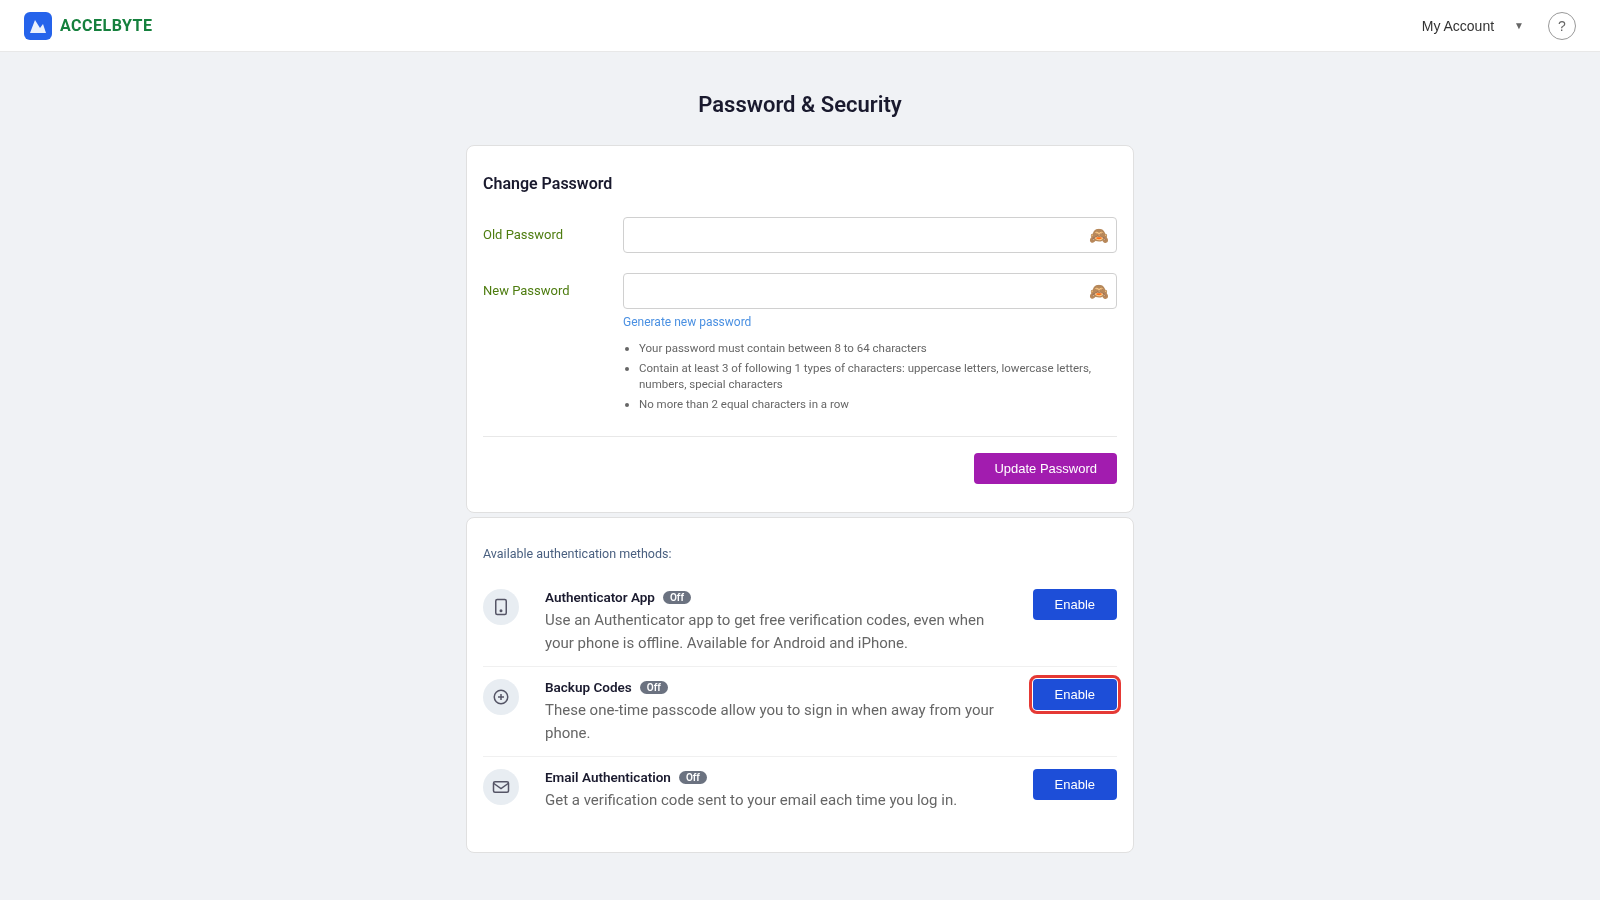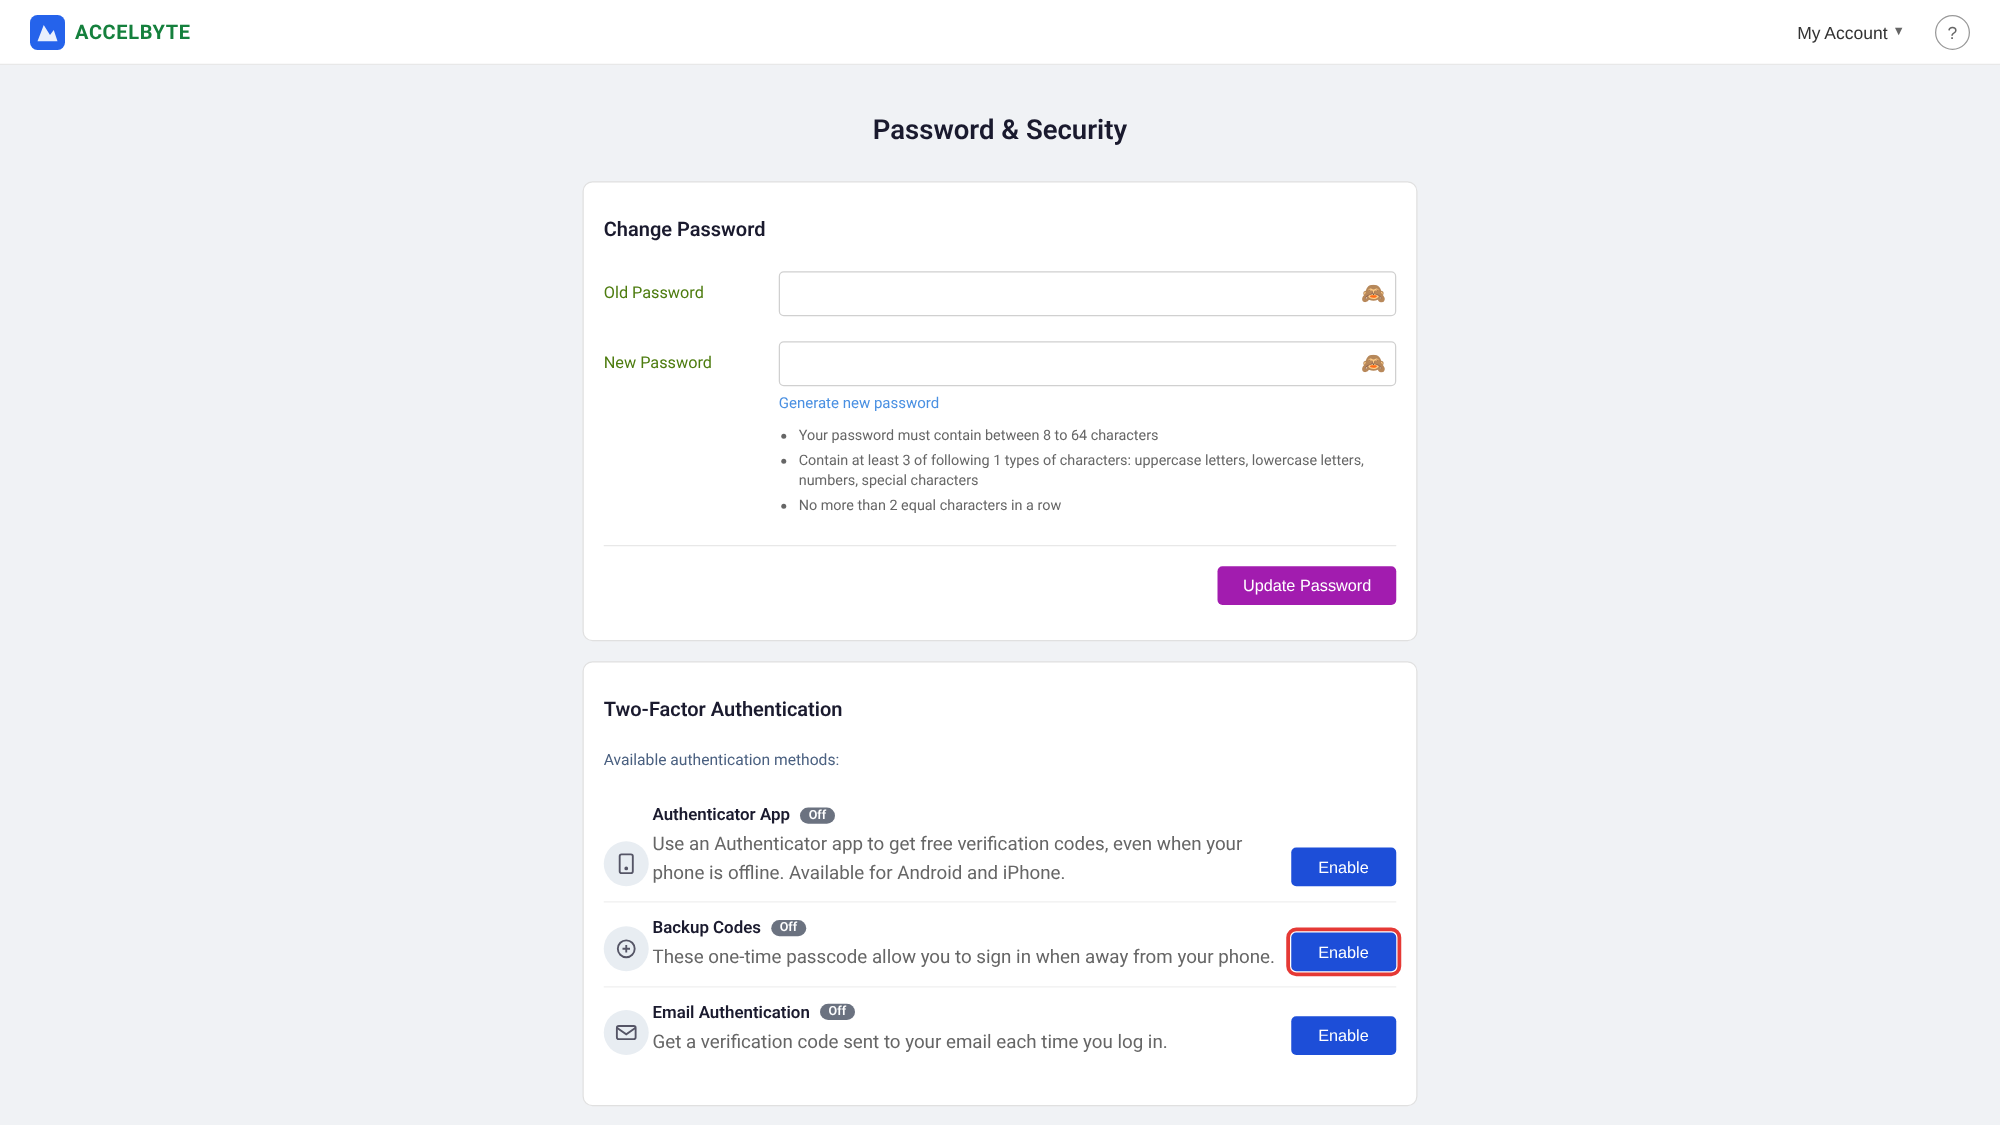--- a/index.html
+++ b/index.html
@@ -38,21 +38,21 @@
       letter-spacing: 0.5px;
     }
     .header-right {
       display: flex;
       align-items: center;
       gap: 16px;
     }
     .my-account-btn {
       display: flex;
       align-items: center;
-      gap: 4px;
+      gap: 20px;
       font-size: 14px;
       color: #333;
       cursor: pointer;
       background: none;
       border: none;
       padding: 6px 8px;
       justify-content: center;
     }
     .my-account-btn .chevron {
       font-size: 10px;
@@ -82,21 +82,21 @@
       font-size: 22px;
       font-weight: 600;
       color: #1a1a2e;
       margin-bottom: 28px;
     }
     
     .card {
       background: #fff;
       border-radius: 8px;
       border: 1px solid #e0e0e0;
-      margin-bottom: 16px;
+      margin-bottom: 4px;
       padding: 28px 16px;
     }
     .card-title {
       font-size: 16px;
       font-weight: 600;
       color: #1a1a2e;
       margin-bottom: 24px;
     }
     
     .form-group {
@@ -195,24 +195,24 @@
       margin-bottom: 14px;
       line-height: 1.5;
     }
     .available-methods-label {
       font-size: 12.5px;
       color: #4a6080;
       margin-bottom: 16px;
     }
     .auth-method-row {
       display: flex;
-      align-items: flex-end;
+      align-items: flex-start;
       padding: 12px 0;
       border-bottom: 1px solid #f0f0f0;
-      gap: 3px;
+      gap: 26px;
     }
     .auth-method-row:last-child {
       border-bottom: none;
     }
     .auth-icon {
       width: 36px;
       height: 36px;
       border-radius: 50%;
       background: #e8edf2;
       display: flex;
@@ -324,21 +324,20 @@
     </div>
 
     <hr class="divider">
 
     <div class="update-btn-wrap">
       <button class="update-password-btn">Update Password</button>
     </div>
   </div>
 
   <div class="card">
-    <div class="card-title">Two-Factor Authentication</div>
 
 
     <div class="available-methods-label">Available authentication methods:</div>
 
     <div id="auth-methods-container">
         <div class="auth-method-row">
           <div class="auth-icon">
             <svg width="18" height="18" viewBox="0 0 24 24" fill="none" stroke="#556" stroke-width="2">
               <rect x="5" y="2" width="14" height="20" rx="2"></rect>
               <circle cx="12" cy="17" r="1" fill="#556"></circle>

